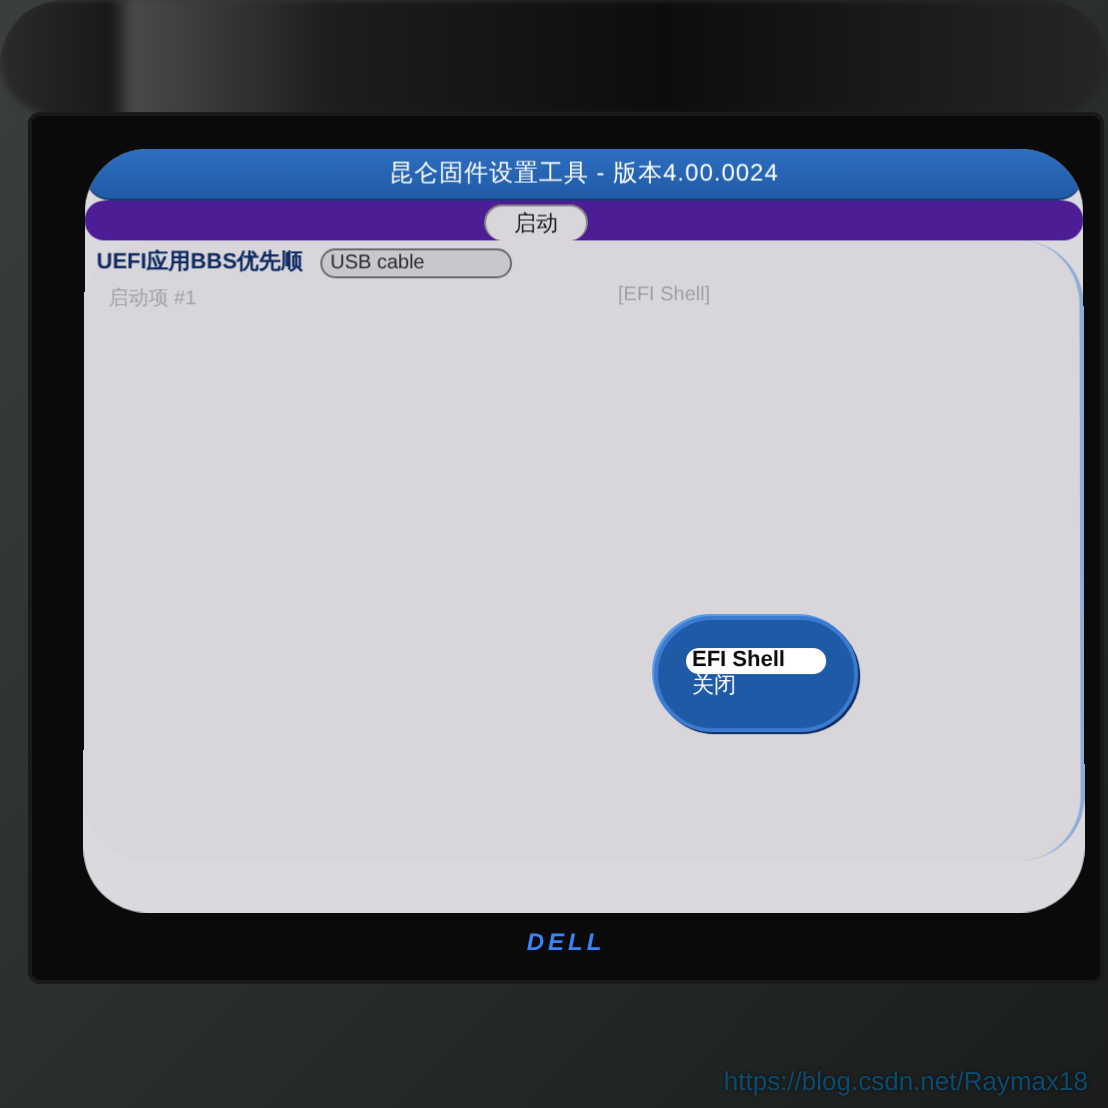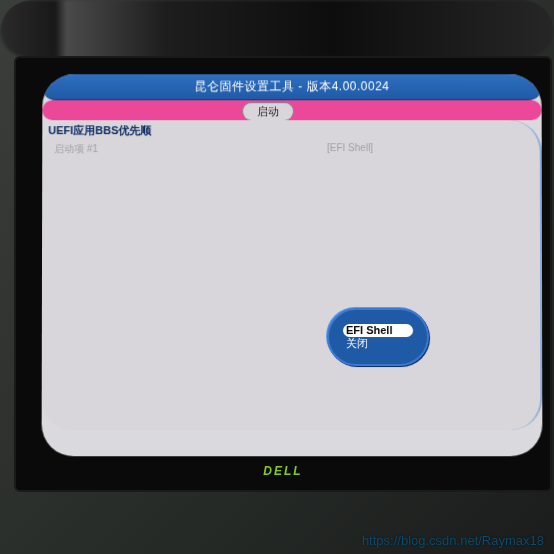--- a/index.html
+++ b/index.html
@@ -44,21 +44,21 @@
     display: flex;
     align-items: center;
     justify-content: center;
     letter-spacing: 0.5px;
     border-bottom: 1px solid #123d73;
   }
 
   
   .tab-row {
     height: 20px;
-    background: #ec4899;
+    background: #4c1d95;
     display: flex;
     align-items: flex-end;
     padding-left: 200px;
   }
   .tab {
     height: 18px;
     width: 52px;
     background: #d8d6da;
     color: #1a1a1a;
     font-size: 11px;
@@ -117,21 +117,21 @@
   .boot-option {
     position: absolute;
     top: 22px;
     left: 12px;
     font-size: 10px;
     color: #a0a0a5;
   }
   .boot-value {
     position: absolute;
     top: 22px;
-    left: 285px;
+    left: 267px;
     font-size: 10px;
     color: #a0a0a5;
     text-align: center;
   }
 
   
   .popup {
     position: absolute;
     top: 188px;
     left: 285px;
@@ -190,21 +190,21 @@
     justify-content: center;
     border-top: 1px solid #123d73;
   }
 
   
   .dell-logo {
     position: absolute;
     bottom: 12px;
     left: 50%;
     transform: translateX(-50%);
-    color: #84cc16;
+    color: #3b82f6;
     font-size: 12px;
     font-weight: bold;
     font-style: italic;
     letter-spacing: 2px;
     font-family: Arial, sans-serif;
   }
 
   
   .watermark {
     position: absolute;
@@ -240,20 +240,23 @@
       <div class="tab">
         <span>启动</span>
       </div>
     </div>
 
     <div class="content">
 
       <div class="main-panel">
         <div class="uefi-line">UEFI应用BBS优先顺</div>
 
+        <div class="field-box">
+          <span>USB cable</span>
+        </div>
 
         <div class="boot-option">启动项 #1</div>
         <div class="boot-value">[EFI Shell]</div>
 
         <div class="popup">
           <div class="popup-option selected">EFI Shell</div>
           <div class="popup-option">关闭</div>
         </div>
       </div>
 

